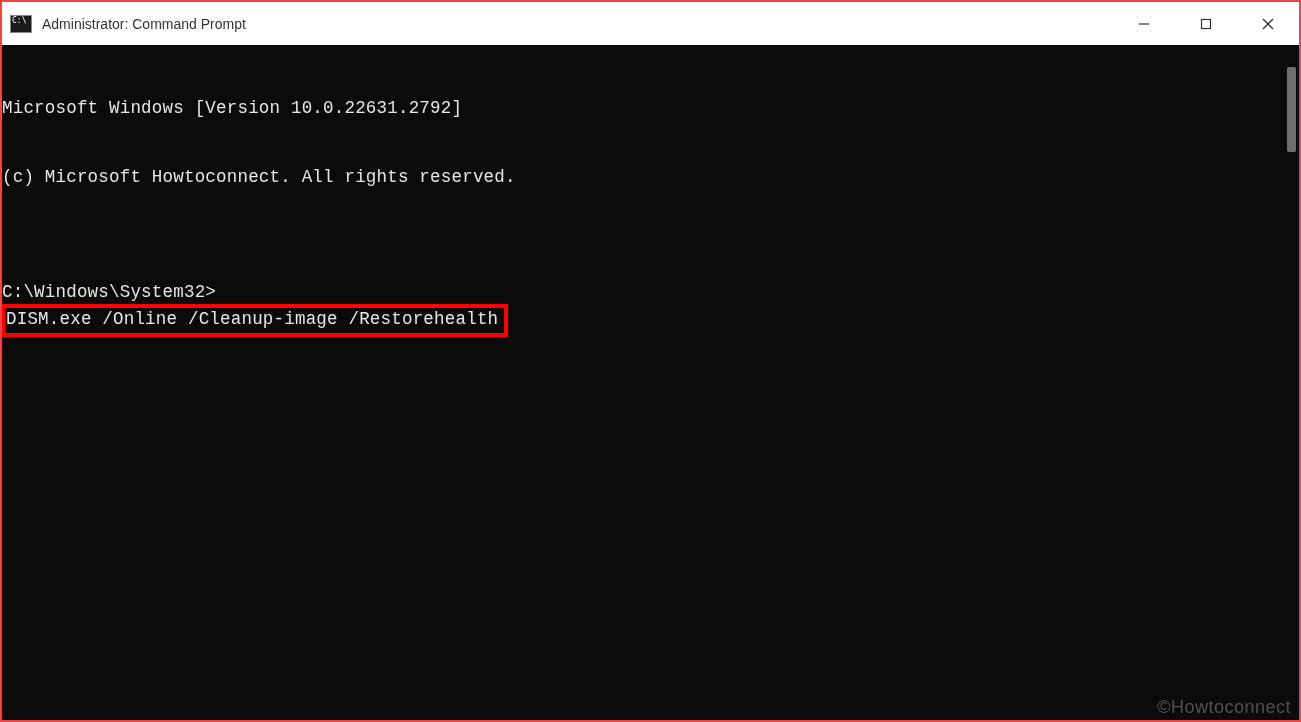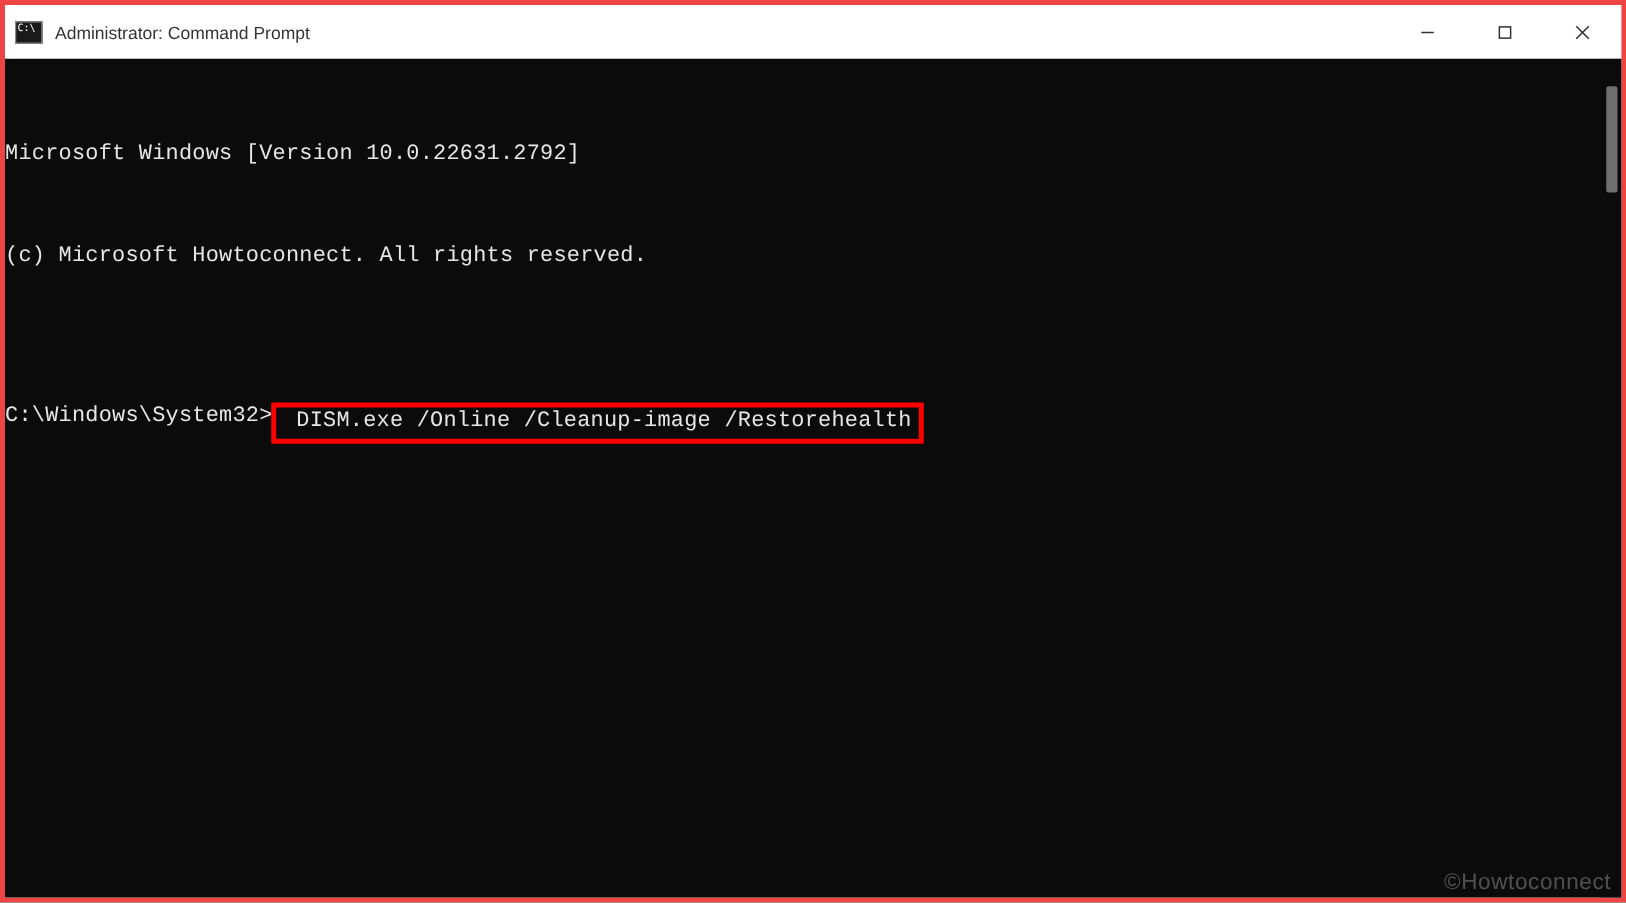--- a/index.html
+++ b/index.html
@@ -6,21 +6,21 @@
   html, body { width: 1301px; height: 722px; overflow: hidden; font-family: "Segoe UI", Tahoma, sans-serif; }
   body { background: #f0f0f0; }
 
   .window {
     width: 1301px;
     height: 722px;
     background: #ffffff;
     position: relative;
     display: flex;
     flex-direction: column;
-    border: 4px solid #ef4444;
+    border: 2px solid #ef4444;
   }
 
   
   .titlebar {
     height: 43px;
     background: #ffffff;
     display: flex;
     align-items: center;
     padding-left: 8px;
     flex-shrink: 0;
@@ -84,28 +84,28 @@
     top: 0;
     bottom: 0;
     padding: 6px 0 0 0;
     color: #e6e6e6;
     font-family: Consolas, "Courier New", monospace;
     font-size: 17.5px;
     line-height: 23px;
     white-space: pre;
     letter-spacing: 0.2px;
   }
-  .line { display: block; margin-top: 13px; }
+  .line { display: block; }
   .highlight-box {
     border: 4px solid #ff0000;
     display: inline-block;
-    padding: 0 6px 2px 16px;
+    padding: 0 6px 2px 1px;
     margin-left: -1px;
   }
-  .prompt-row { display: flex; align-items: flex-start; }
+  .prompt-row { display: flex; align-items: flex-start; flex-direction: column; }
   .prompt-prefix { white-space: pre; }
 
   
   .scrollbar-track {
     position: absolute;
     right: 0;
     top: 0;
     width: 17px;
     height: 100%;
     background: #0b0b0b;

